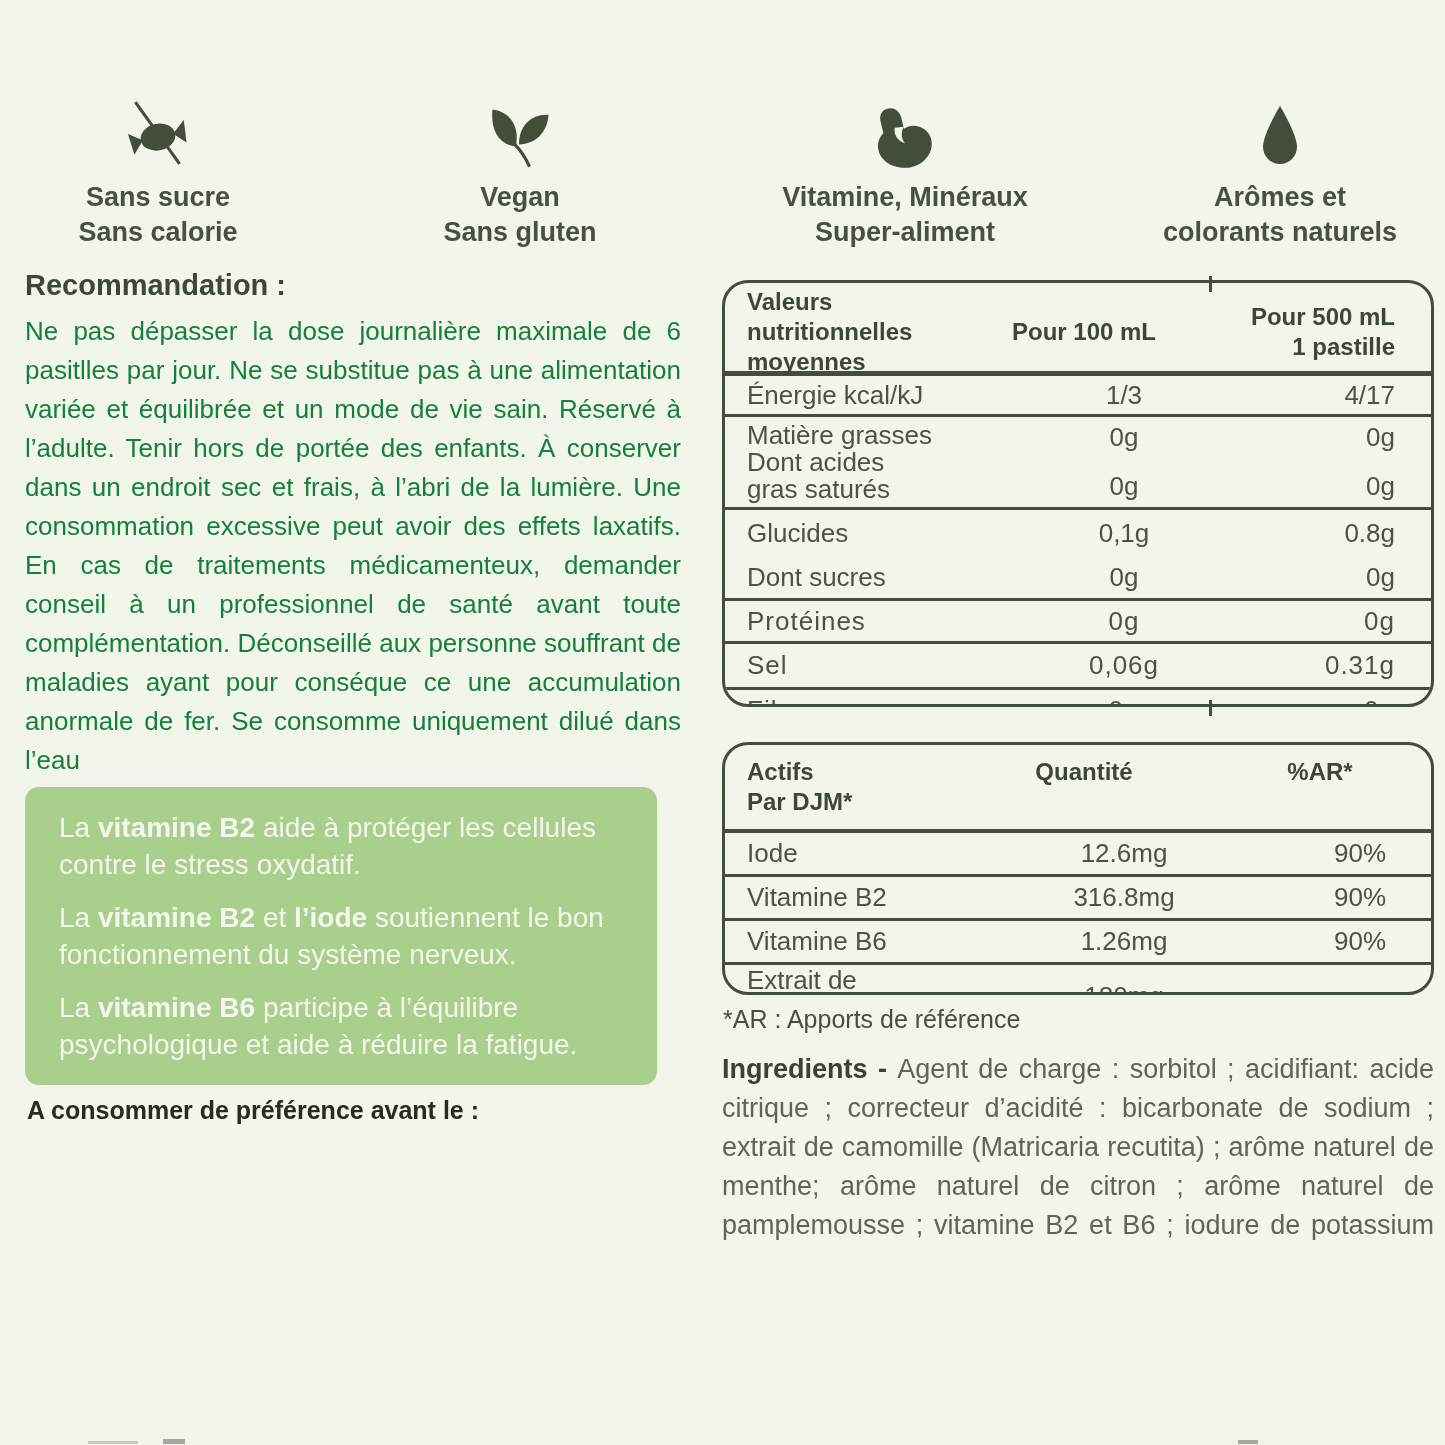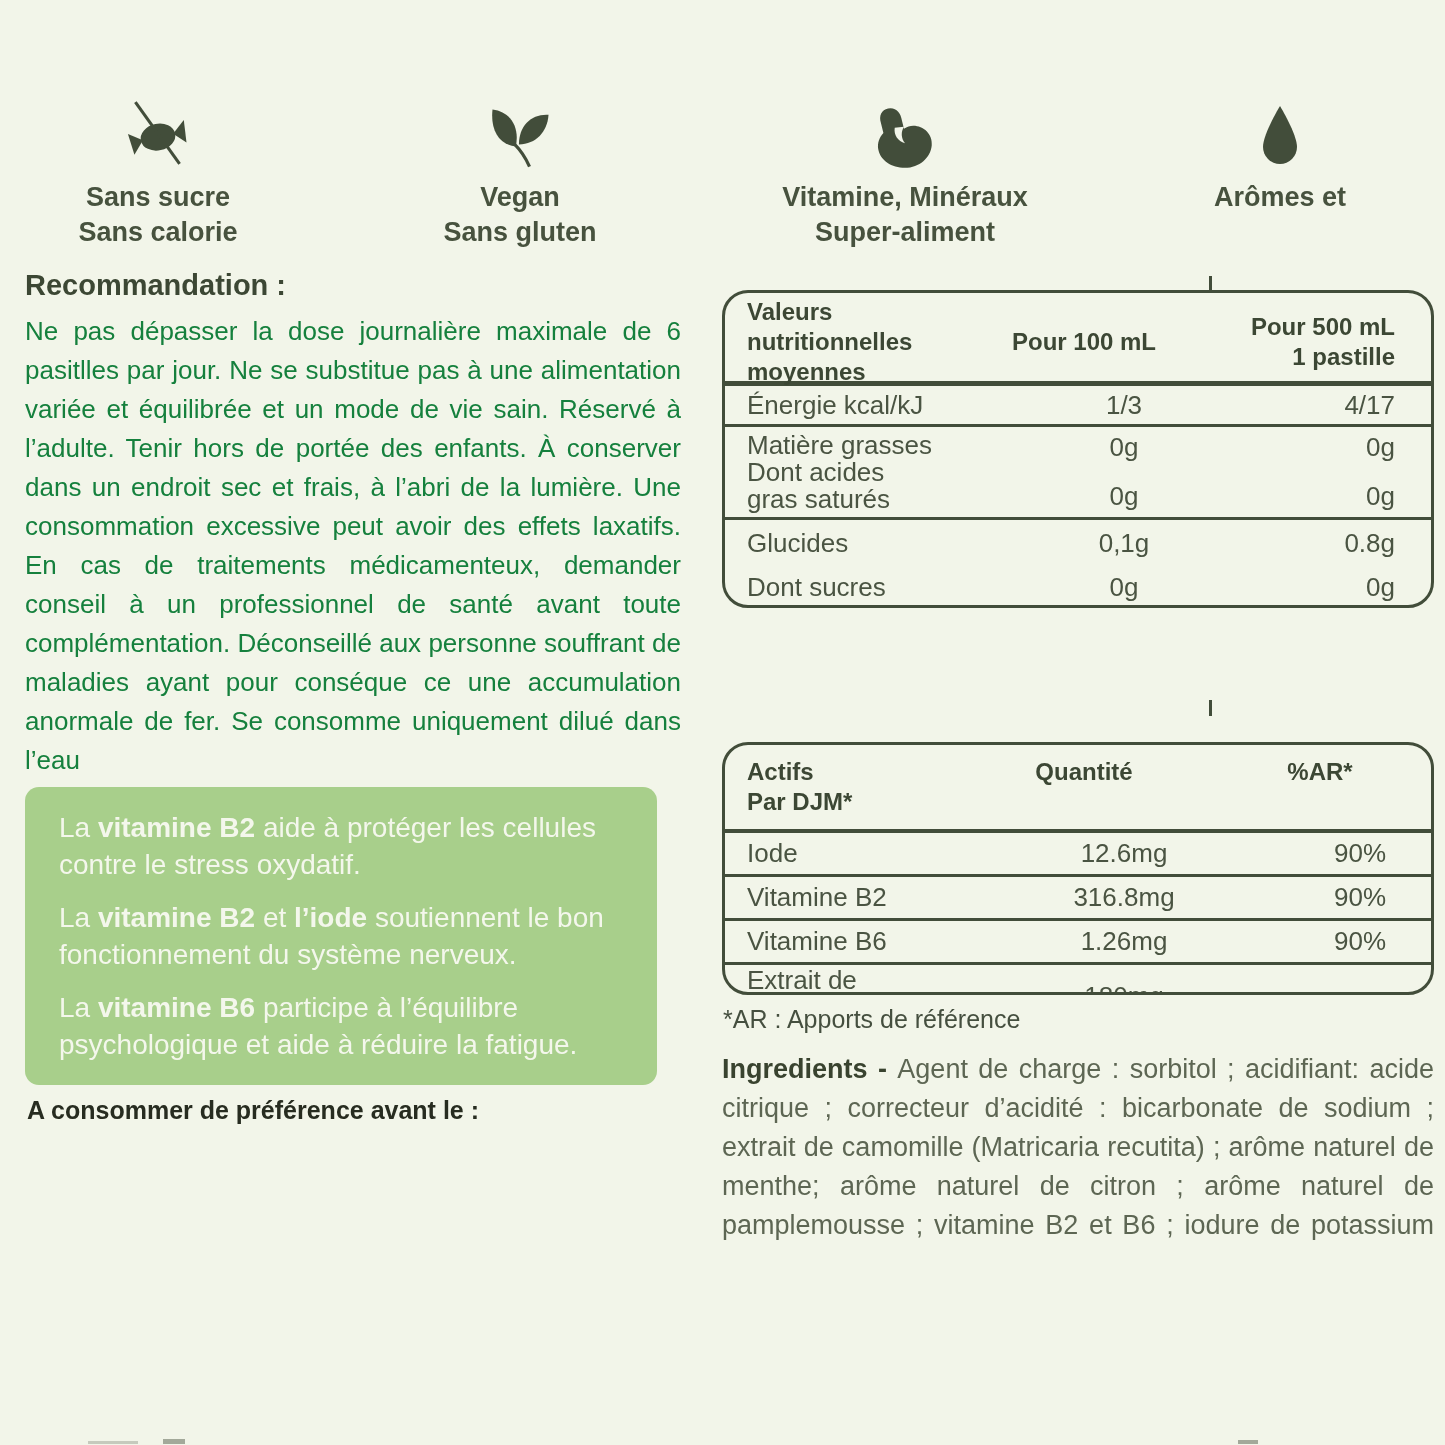--- a/index.html
+++ b/index.html
@@ -33,21 +33,21 @@
   .benefits-box .b{font-weight:700;}
 
   .bbd{position:absolute;left:27px;top:1096px;font-size:25px;font-weight:700;color:#272c20;}
 
   
   .tbl{
     position:absolute;left:722px;width:712px;
     border:3px solid #424d3a;border-radius:26px;
     box-sizing:border-box;overflow:hidden;color:#4a5442;
   }
-  .t-nutrition{top:290px;height:318px;}
+  .t-nutrition{top:280px;height:427px;}
   .t-actives{top:742px;height:253px;}
 
   .t3{display:grid;grid-template-columns:252px 214px 1fr;align-items:center;}
   .c1{padding-left:22px;}
   .c2{text-align:center;}
   .c3{text-align:right;padding-right:36px;}
   .t-actives .c3{text-align:center;padding-right:12px;padding-left:30px;}
 
   .t-head{font-weight:700;font-size:24px;line-height:30px;color:#3c4734;border-bottom:5px solid #424d3a;}
   .t-nutrition .t-head{height:80px;align-items:center;padding:4px 0;}
@@ -130,20 +130,21 @@
     <div class="badge-label">Super-aliment</div>
   </div>
 
   <div class="badge badge4">
     <div class="icon">
       <svg width="56" height="70" viewBox="0 0 56 70">
         <path fill="#424d3a" d="M28 4 C28 4 11 32 11 45 a17 17 0 0 0 34 0 C45 32 28 4 28 4 Z"></path>
       </svg>
     </div>
     <div class="badge-label">Arômes et</div>
+    <div class="badge-label">colorants naturels</div>
   </div>
 
   <section class="reco">
     <h2>Recommandation :</h2>
     <p>Ne pas dépasser la dose journalière maximale de 6 pasitlles par jour. Ne se substitue pas à une alimentation variée et équilibrée et un mode de vie sain. Réservé à l’adulte. Tenir hors de portée des enfants. À conserver dans un endroit sec et frais, à l’abri de la lumière. Une consommation excessive peut avoir des effets laxatifs. En cas de traitements médicamenteux, demander conseil à un professionnel de santé avant toute complémentation. Déconseillé aux personne souffrant de maladies ayant pour conséque ce une accumulation anormale de fer. Se consomme uniquement dilué dans l’eau</p>
   </section>
 
   <section class="benefits-box">
     <p><span>La </span><span class="b">vitamine B2</span><span> aide à protéger les cellules contre le stress oxydatif.</span></p>
     <p><span>La </span><span class="b">vitamine B2</span><span> et </span><span class="b">l’iode</span><span> soutiennent le bon fonctionnement du système nerveux.</span></p>

